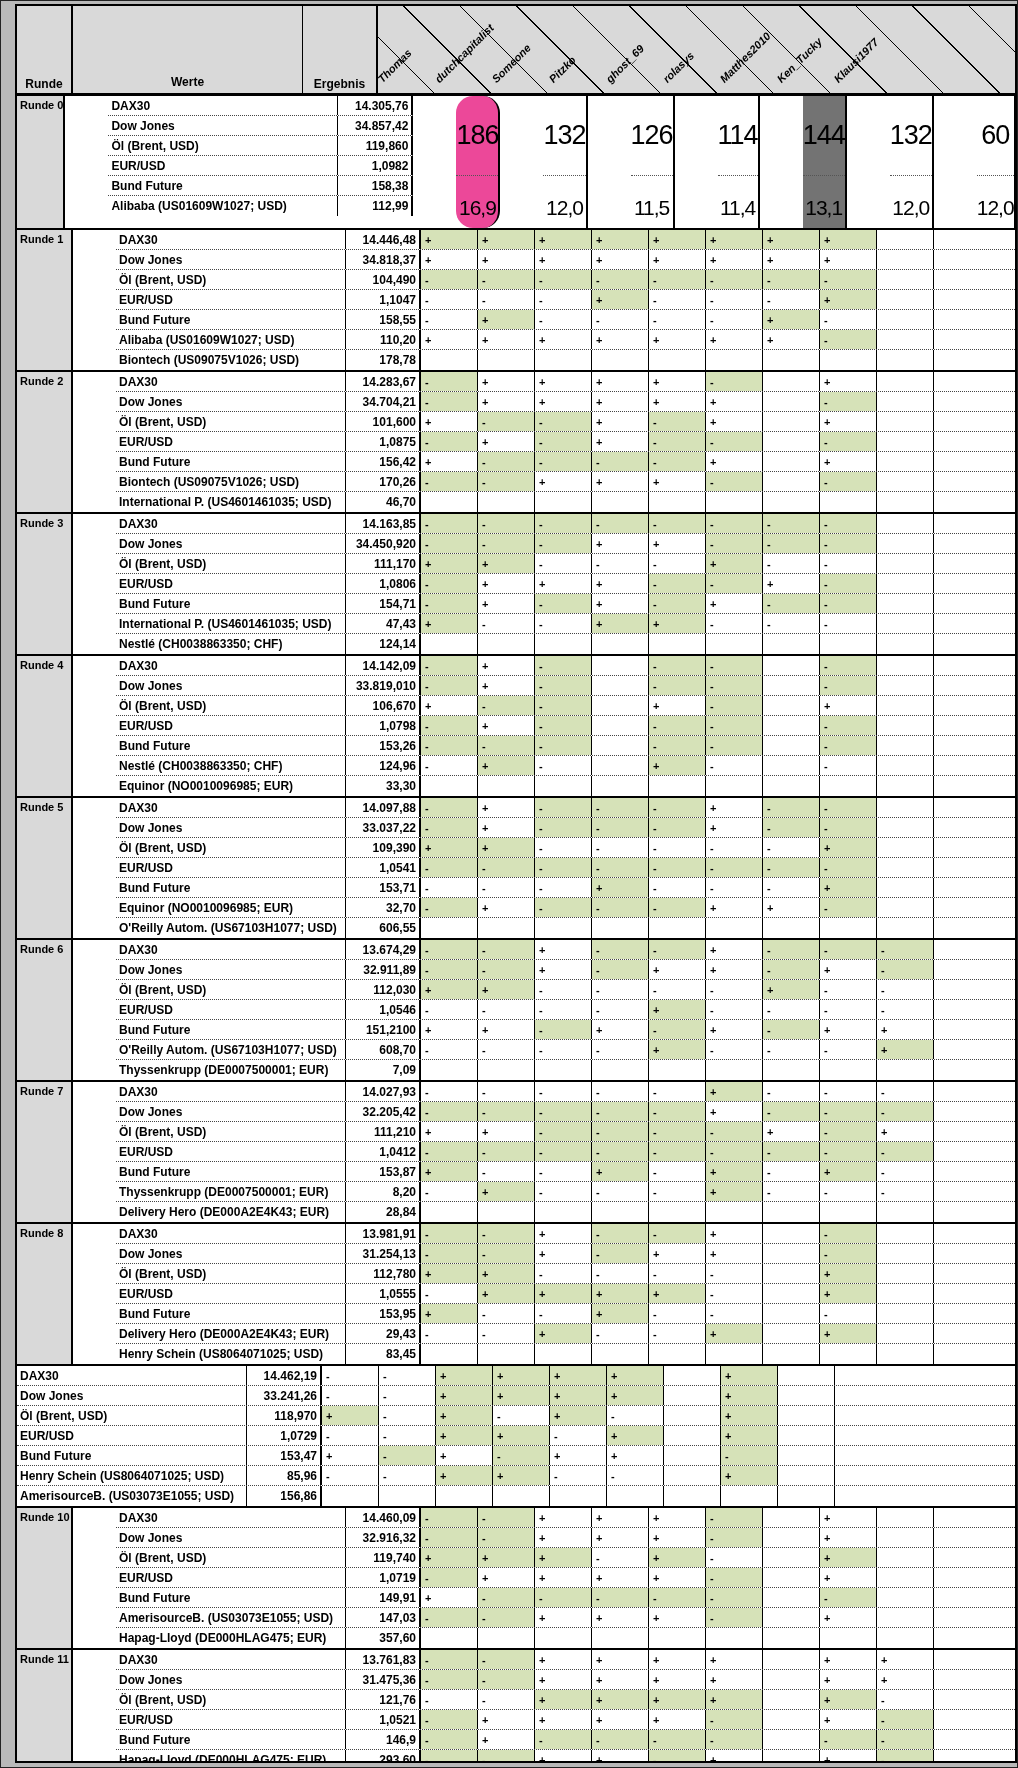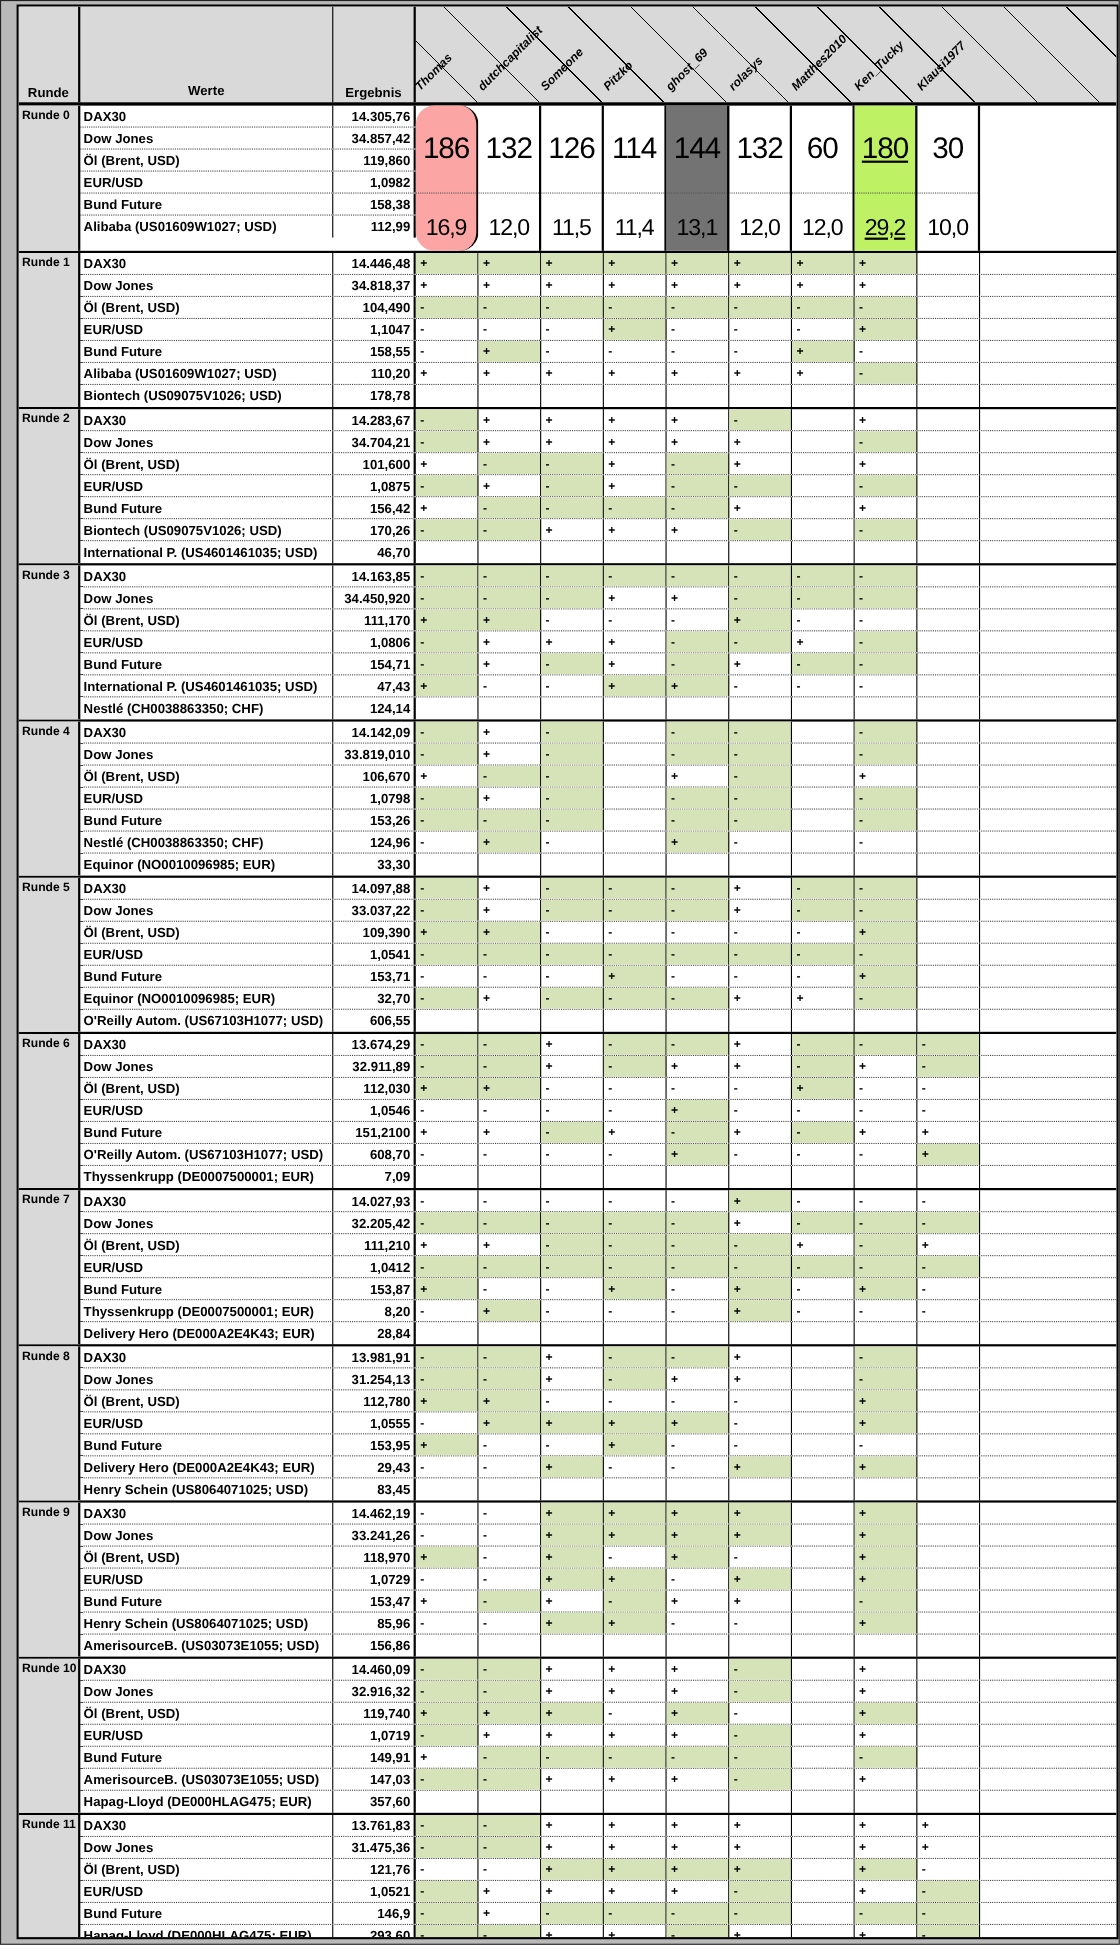--- a/index.html
+++ b/index.html
@@ -26,21 +26,21 @@
     flex:1;display:flex;position:relative;
     background-image:repeating-linear-gradient(45deg,transparent 0,transparent 39px,#000 39px,#000 40px);
   }
   .h-player{width:57px;position:relative;}
   .h-player .pname{
     position:absolute;left:6px;bottom:8px;
     transform:rotate(-45deg);transform-origin:left bottom;
     font-size:11px;font-weight:bold;font-style:italic;white-space:nowrap;
   }
   
-  .round{display:flex;}
+  .round{display:flex;gap:43px;}
   .round + .round{border-top:2px solid #000;}
   .r-label{
     width:56px;background:#d9d9d9;border-right:2px solid #000;
     font-weight:bold;font-size:11px;padding:3px 0 0 3px;white-space:nowrap;
   }
   .r-rows{flex:1;display:flex;flex-direction:column;}
   .row{display:flex;height:20px;border-bottom:1px dotted #444;}
   .row:last-child{border-bottom:none;}
   .c-name{
     width:230px;border-right:1px solid #000;
@@ -133,21 +133,21 @@
           </div>
           <div class="row">
             <div class="c-name">Bund Future</div>
             <div class="c-val">158,38</div>
           </div>
           <div class="row">
             <div class="c-name">Alibaba (US01609W1027; USD)</div>
             <div class="c-val">112,99</div>
           </div>
         </div>
-        <div class="score-col" style="background: #fca5a5; border-radius: 17px;">
+        <div class="score-col" style="background: #ec4899; border-radius: 17px;">
           <div class="score-top">186</div>
           <div class="score-bottom">16,9</div>
         </div>
         <div class="score-col">
           <div class="score-top">132</div>
           <div class="score-bottom">12,0</div>
         </div>
         <div class="score-col">
           <div class="score-top">126</div>
           <div class="score-bottom">11,5</div>
@@ -996,21 +996,20 @@
             <div class="c-cell"></div>
             <div class="c-cell"></div>
             <div class="c-cell"></div>
             <div class="c-cell"></div>
             <div class="c-cell"></div>
             <div class="c-fill"></div>
           </div>
         </div>
       </div>
       <div class="round">
-        <div class="r-label">Runde 9</div>
         <div class="r-rows">
           <div class="row">
             <div class="c-name">DAX30</div>
             <div class="c-val">14.462,19</div>
             <div class="c-cell">-</div>
             <div class="c-cell">-</div>
             <div class="c-cell green">+</div>
             <div class="c-cell green">+</div>
             <div class="c-cell green">+</div>
             <div class="c-cell green">+</div>

